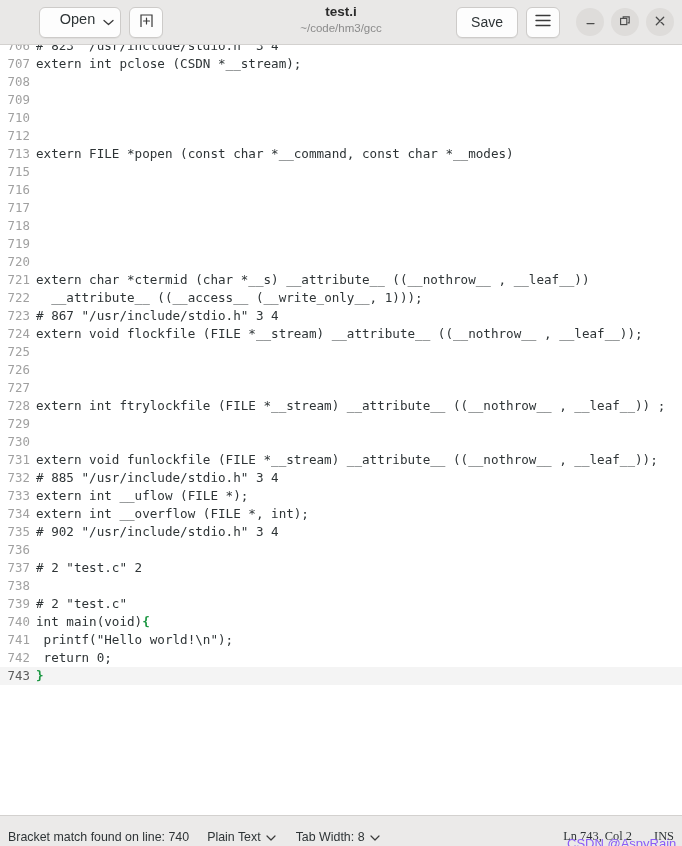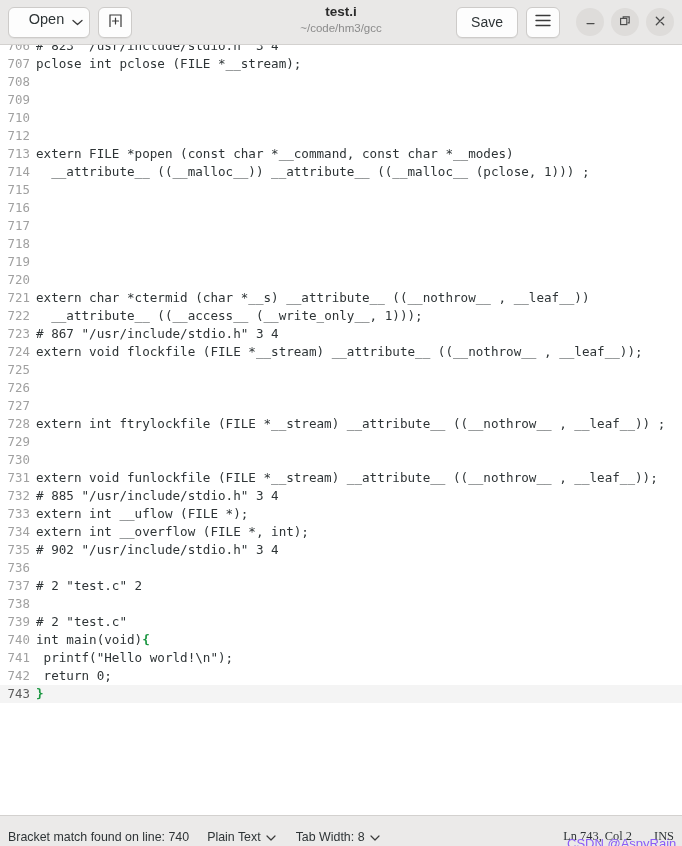--- a/index.html
+++ b/index.html
@@ -28,21 +28,21 @@
     border-radius: 6px;
     height: 31px;
     display: flex;
     align-items: center;
     justify-content: center;
     color: #2e3436;
     font-size: 14px;
     cursor: pointer;
     box-shadow: 0 1px 0 rgba(0,0,0,0.04);
   }
-  #open-button { padding: 0 10px 6px 13px; gap: 8px; min-width: 82px; }
+  #open-button { padding: 0 10px 6px 13px; gap: 8px; min-width: 82px; margin-left: 31px; }
   #open-label { font-size: 14.5px; color: #2e3436; }
   .chev {
     width: 0; height: 0; position: relative;
   }
   .chev svg { display: block; }
   #new-tab-button { width: 34px; margin-left: 8px; }
 
   #title-block {
     position: absolute;
     left: 0; right: 0;
@@ -231,45 +231,41 @@
 </div>
 
 <div id="editor">
   <div id="code-lines">
       <div class="row">
         <div class="gutter">706</div>
         <div class="code"># 823 "/usr/include/stdio.h" 3 4</div>
       </div>
       <div class="row">
         <div class="gutter">707</div>
-        <div class="code">pclose int pclose (FILE *__stream);</div>
+        <div class="code">extern int pclose (CSDN *__stream);</div>
       </div>
       <div class="row">
         <div class="gutter">708</div>
         <div class="code"></div>
       </div>
       <div class="row">
         <div class="gutter">709</div>
         <div class="code"></div>
       </div>
       <div class="row">
         <div class="gutter">710</div>
         <div class="code"></div>
       </div>
       <div class="row">
         <div class="gutter">712</div>
         <div class="code"></div>
       </div>
       <div class="row">
         <div class="gutter">713</div>
         <div class="code">extern FILE *popen (const char *__command, const char *__modes)</div>
-      </div>
-      <div class="row">
-        <div class="gutter">714</div>
-        <div class="code">  __attribute__ ((__malloc__)) __attribute__ ((__malloc__ (pclose, 1))) ;</div>
       </div>
       <div class="row">
         <div class="gutter">715</div>
         <div class="code"></div>
       </div>
       <div class="row">
         <div class="gutter">716</div>
         <div class="code"></div>
       </div>
       <div class="row">

